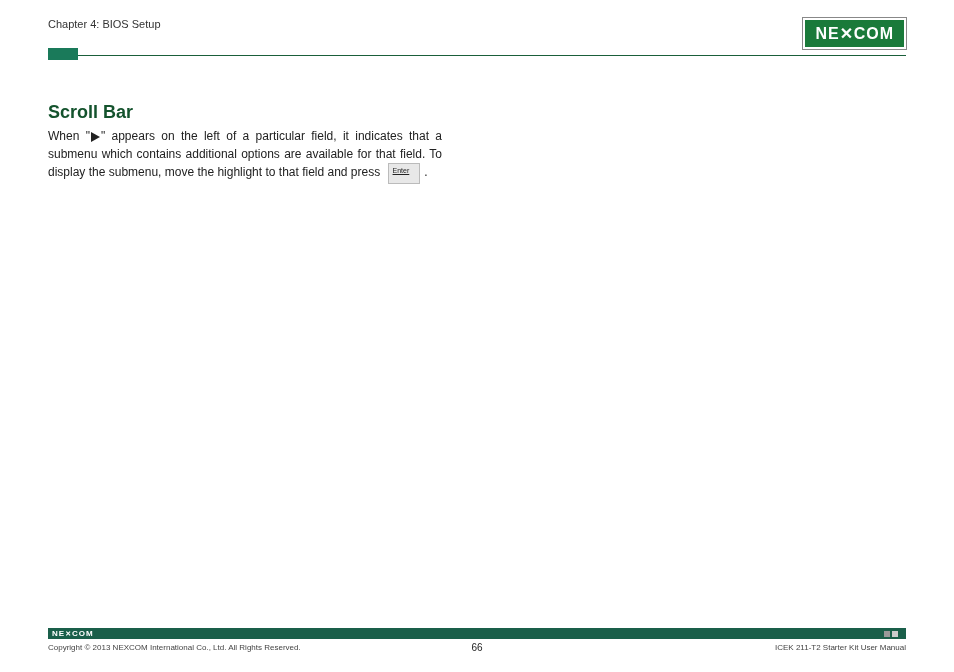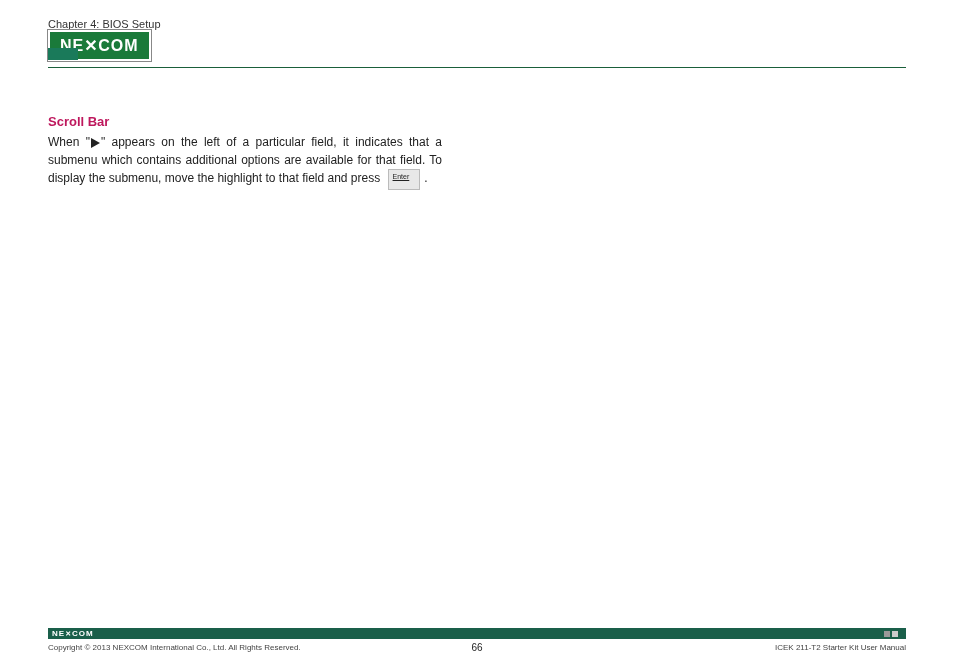--- a/index.html
+++ b/index.html
@@ -12,21 +12,20 @@
       height: 672px;
       font-family: Arial, Helvetica, sans-serif;
       background: #ffffff;
       position: relative;
     }
     .header {
       display: flex;
       justify-content: space-between;
       align-items: flex-start;
       padding: 18px 48px 0 48px;
-      flex-direction: column;
     }
     .chapter-title {
       font-size: 11px;
       color: #333;
     }
     .logo-top {
       background: #1a7a3a;
       color: #fff;
       font-weight: bold;
       font-size: 16px;
@@ -53,23 +52,23 @@
       top: 48px;
       width: 30px;
       height: 12px;
       background: #1a7a5a;
     }
     .content {
       padding: 46px 48px 0 48px;
       width: 490px;
     }
     .section-heading {
-      font-size: 13px;
+      font-size: 18px;
       font-weight: bold;
-      color: #be185d;
+      color: #14532d;
       margin-bottom: 4px;
     }
     .section-text {
       font-size: 12px;
       color: #222;
       line-height: 1.5;
       text-align: justify;
       margin-bottom: 20px;
     }
     .arrow-symbol {

